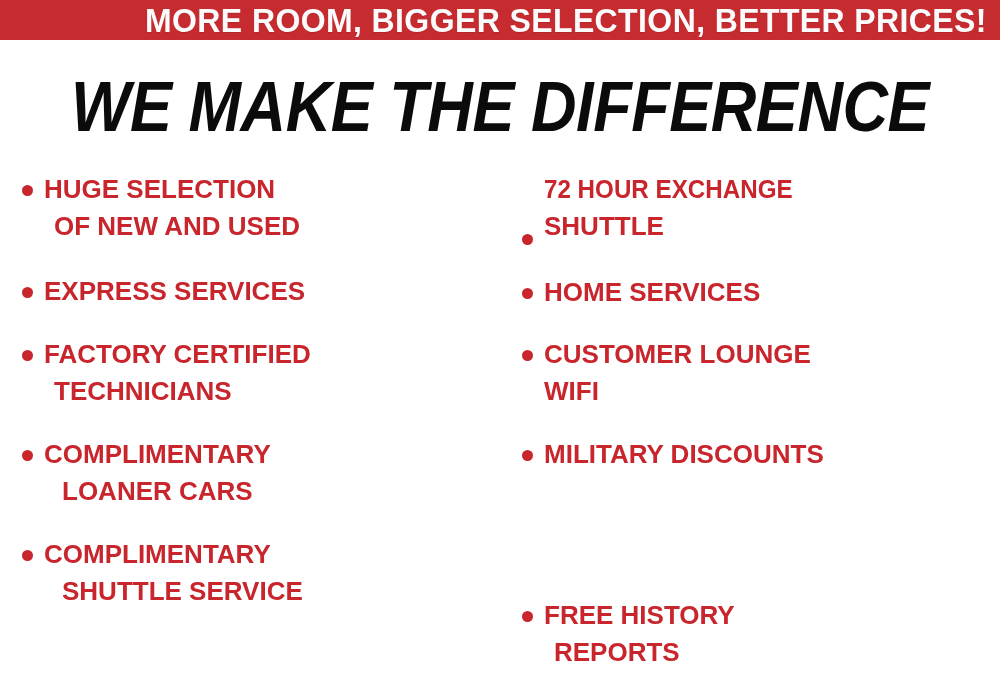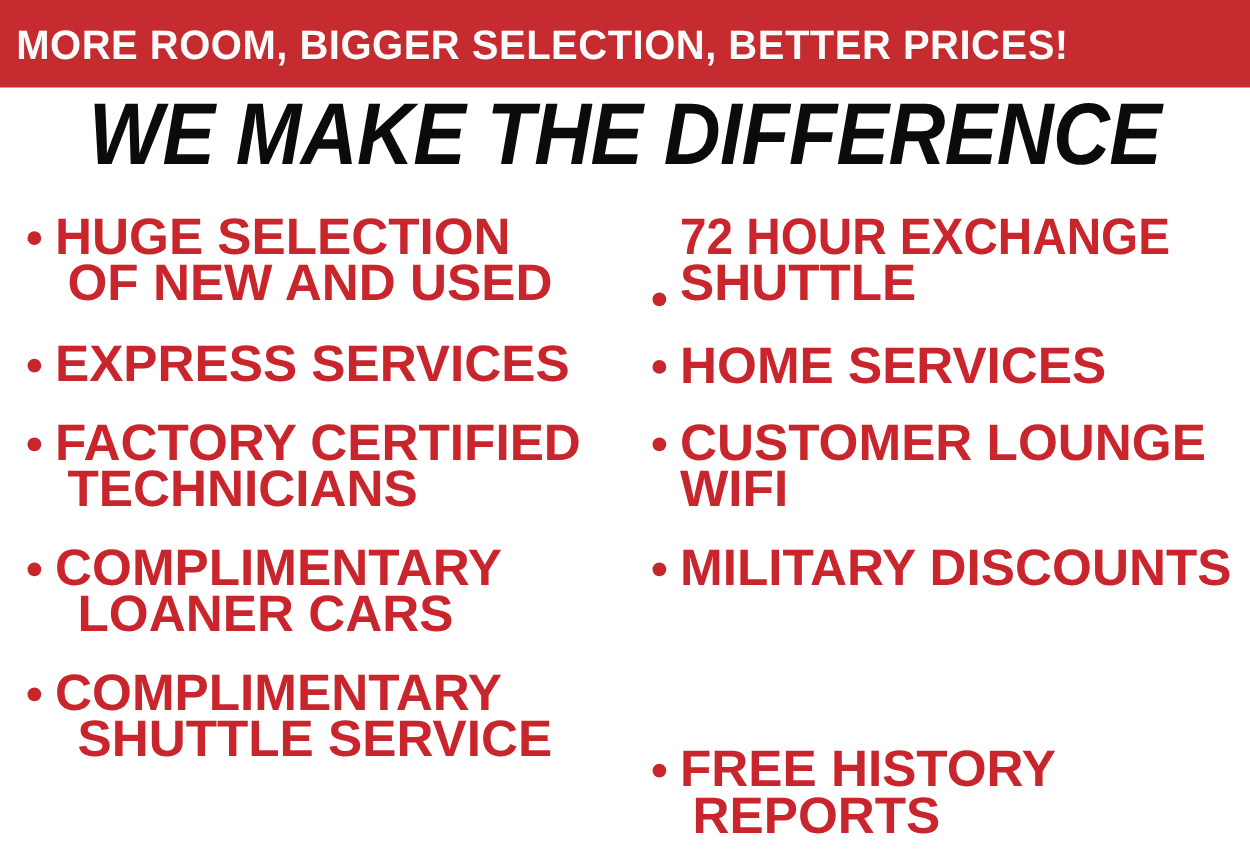--- a/index.html
+++ b/index.html
@@ -22,25 +22,25 @@
     background: #ffffff;
     overflow: hidden;
   }
 
   
   .banner {
     position: absolute;
     left: 0;
     top: 0;
     width: 1000px;
-    height: 70px;
+    height: 40px;
     background: #c62b30;
     display: flex;
     align-items: center;
-    justify-content: flex-start;
+    justify-content: flex-end;
     overflow: hidden;
   }
   .banner-text {
     color: #fbfbfb;
     font-family: "Liberation Sans", sans-serif;
     font-weight: bold;
     font-size: 33px;
     line-height: 33px;
     letter-spacing: 0.4px;
     white-space: nowrap;
@@ -77,21 +77,21 @@
   .col-left  { left: 0px;   width: 500px; }
   .col-right { left: 500px; width: 500px; }
 
   .bullet-row {
     position: absolute;
     display: flex;
     align-items: flex-start;
     color: #c8252c;
     font-family: "Liberation Sans", sans-serif;
     font-weight: bold;
-    font-size: 41px;
+    font-size: 26px;
     line-height: 37px;
     white-space: nowrap;
   }
   .bullet-dot {
     flex: 0 0 auto;
     width: 11px;
     height: 11px;
     border-radius: 50%;
     background: #c8252c;
     margin-top: 14px;

